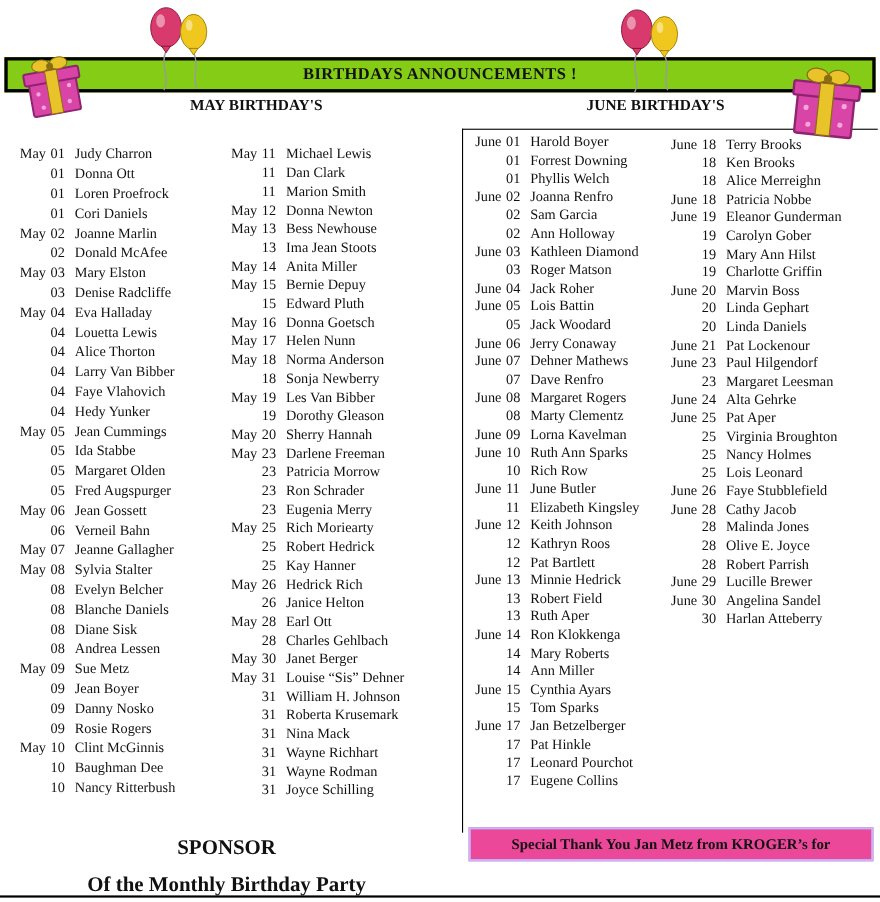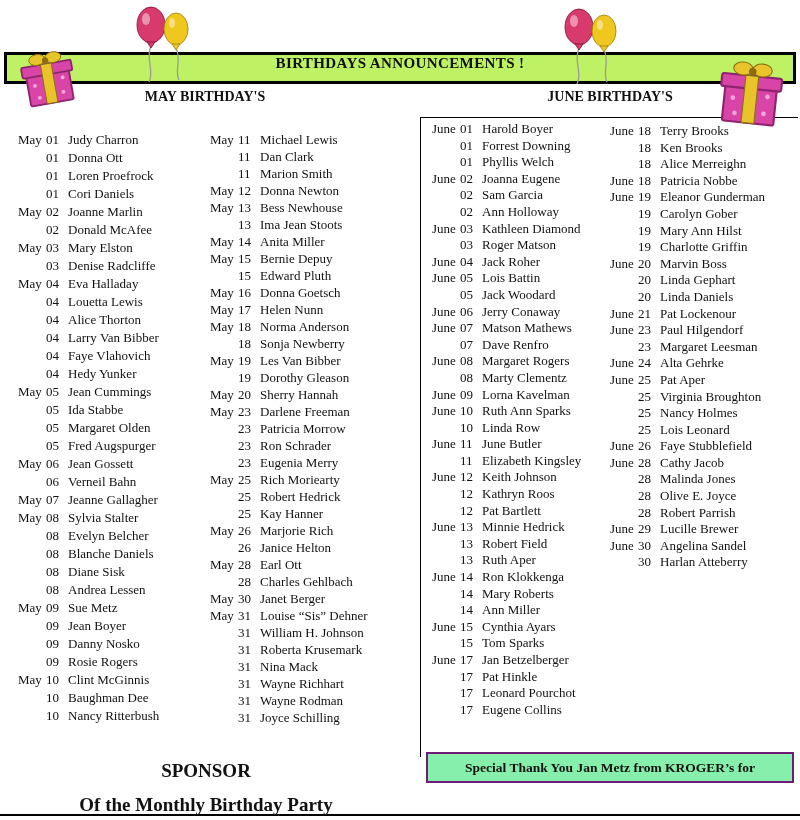--- a/index.html
+++ b/index.html
@@ -2,55 +2,55 @@
 <html style="--balloon-pink: #d93a6e; --balloon-yellow: #efc71e; --gift-pink: #d944a7; --gift-dark: #8e2370; --bow-gold: #e9c32a;"><head>
 <meta charset="utf-8">
 <style>
   html,body{margin:0;padding:0;}
   body{
     width:800px;height:820px;position:relative;background:#ffffff;
     font-family:"Liberation Serif", serif;color:#111;overflow:hidden;
   }
   .banner{
     position:absolute;left:4px;top:52px;width:792px;height:32px;
-    border:3px solid #000;box-sizing:border-box;background:#bef264;
-    display:flex;align-items:flex-start;justify-content:center;z-index:1;
+    border:3px solid #000;box-sizing:border-box;background:#84cc16;
+    display:flex;align-items:center;justify-content:center;z-index:1;
   }
   .banner-title{font-size:15px;font-weight:bold;letter-spacing:.4px;}
   .deco{position:absolute;z-index:2;}
   .string{stroke:#9a9a9a;fill:none;stroke-width:1.3;}
   .balloon-pink{fill:var(--balloon-pink);stroke:#7e1030;stroke-width:.8;}
   .balloon-yellow{fill:var(--balloon-yellow);stroke:#9b7d07;stroke-width:.8;}
   .gift-pink{fill:var(--gift-pink);stroke:var(--gift-dark);stroke-width:2;}
   .bow-gold{fill:var(--bow-gold);stroke:#8a6d10;stroke-width:1;}
   .gift-dot{fill:#f4a6da;}
   .sec-heading{
     position:absolute;top:89px;font-size:14px;font-weight:bold;text-align:center;
   }
-  .sec-heading.may{left:0;width:410px;}
-  .sec-heading.june{left:420px;width:380px;}
+  .sec-heading.may{left:0;width:410px;padding-left:28px;}
+  .sec-heading.june{left:406px;width:380px;}
   .vline{position:absolute;left:420px;top:117px;width:1px;height:640px;background:#000;}
   .hline{position:absolute;left:420px;top:117px;width:378px;height:1px;background:#000;}
   .bottom-rule{position:absolute;left:0;top:814px;width:800px;height:2px;background:#000;}
   .col{position:absolute;font-size:13px;}
   .brow{display:flex;white-space:nowrap;}
   .rh18 .brow{height:18px;line-height:18px;}
   .rh17 .brow{height:17px;line-height:17px;}
   .rh166 .brow{height:16.6px;line-height:16.6px;}
   .bmonth{display:inline-block;width:28px;}
   .bday{display:inline-block;width:22px;}
   .bname{display:inline-block;}
   .sponsor{
     position:absolute;left:0;top:760px;width:412px;text-align:center;
     font-weight:bold;font-size:19px;
   }
   .sponsor .sub{margin-top:12px;}
   .thanks-box{
     position:absolute;left:426px;top:752px;width:368px;box-sizing:border-box;
-    border:2px solid #701a75;background:#86efac;text-align:center;
+    border:2px solid #c4b5fd;background:#ec4899;text-align:center;
     font-weight:bold;font-size:13.5px;line-height:21px;padding:3px 4px;
   }
 </style>
 </head>
 <body>
 
 <svg class="deco" style="left:132px;top:4px;" width="64" height="80" viewBox="0 0 64 80">
   <path class="string" d="M19 42 C 13 56, 23 66, 17 78"></path>
   <path class="string" d="M44 44 C 50 56, 42 66, 47 76"></path>
   <ellipse class="balloon-pink" cx="19" cy="21" rx="14" ry="18"></ellipse>
@@ -392,21 +392,21 @@
       <span class="bname">Robert Hedrick</span>
     </div>
     <div class="brow">
       <span class="bmonth"></span>
       <span class="bday">25</span>
       <span class="bname">Kay Hanner</span>
     </div>
     <div class="brow">
       <span class="bmonth">May</span>
       <span class="bday">26</span>
-      <span class="bname">Marjorie Rich</span>
+      <span class="bname">Hedrick Rich</span>
     </div>
     <div class="brow">
       <span class="bmonth"></span>
       <span class="bday">26</span>
       <span class="bname">Janice Helton</span>
     </div>
     <div class="brow">
       <span class="bmonth">May</span>
       <span class="bday">28</span>
       <span class="bname">Earl Ott</span>
@@ -469,21 +469,21 @@
       <span class="bname">Forrest Downing</span>
     </div>
     <div class="brow">
       <span class="bmonth"></span>
       <span class="bday">01</span>
       <span class="bname">Phyllis Welch</span>
     </div>
     <div class="brow">
       <span class="bmonth">June</span>
       <span class="bday">02</span>
-      <span class="bname">Joanna Eugene</span>
+      <span class="bname">Joanna Renfro</span>
     </div>
     <div class="brow">
       <span class="bmonth"></span>
       <span class="bday">02</span>
       <span class="bname">Sam Garcia</span>
     </div>
     <div class="brow">
       <span class="bmonth"></span>
       <span class="bday">02</span>
       <span class="bname">Ann Holloway</span>
@@ -514,21 +514,21 @@
       <span class="bname">Jack Woodard</span>
     </div>
     <div class="brow">
       <span class="bmonth">June</span>
       <span class="bday">06</span>
       <span class="bname">Jerry Conaway</span>
     </div>
     <div class="brow">
       <span class="bmonth">June</span>
       <span class="bday">07</span>
-      <span class="bname">Matson Mathews</span>
+      <span class="bname">Dehner Mathews</span>
     </div>
     <div class="brow">
       <span class="bmonth"></span>
       <span class="bday">07</span>
       <span class="bname">Dave Renfro</span>
     </div>
     <div class="brow">
       <span class="bmonth">June</span>
       <span class="bday">08</span>
       <span class="bname">Margaret Rogers</span>
@@ -544,21 +544,21 @@
       <span class="bname">Lorna Kavelman</span>
     </div>
     <div class="brow">
       <span class="bmonth">June</span>
       <span class="bday">10</span>
       <span class="bname">Ruth Ann Sparks</span>
     </div>
     <div class="brow">
       <span class="bmonth"></span>
       <span class="bday">10</span>
-      <span class="bname">Linda Row</span>
+      <span class="bname">Rich Row</span>
     </div>
     <div class="brow">
       <span class="bmonth">June</span>
       <span class="bday">11</span>
       <span class="bname">June Butler</span>
     </div>
     <div class="brow">
       <span class="bmonth"></span>
       <span class="bday">11</span>
       <span class="bname">Elizabeth Kingsley</span>

